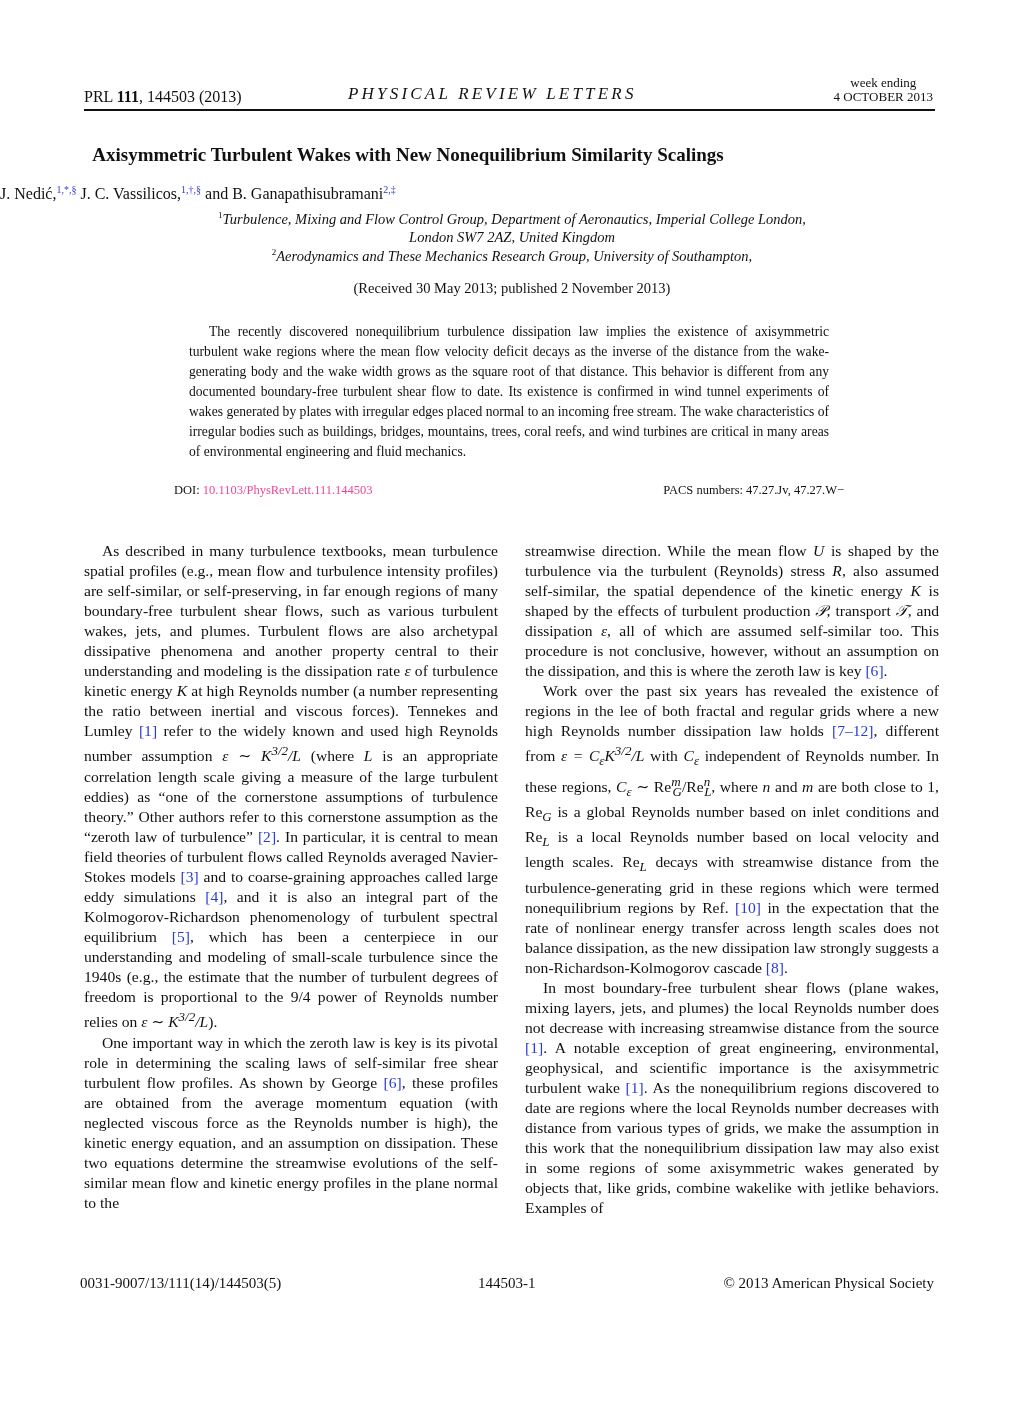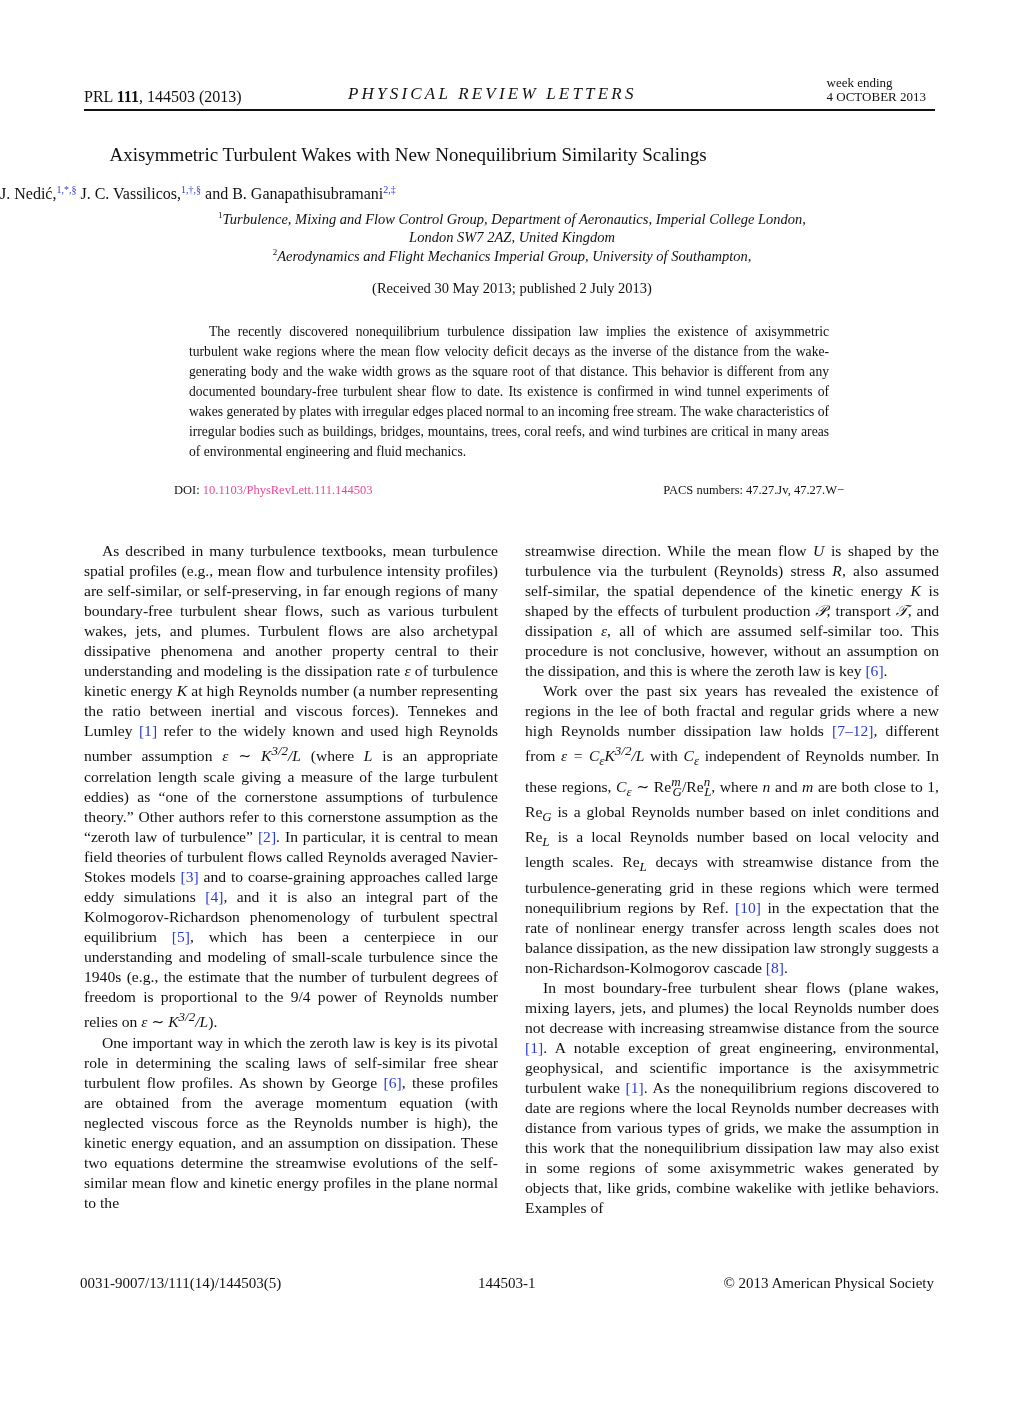--- a/index.html
+++ b/index.html
@@ -2,23 +2,23 @@
 <html><head>
 <meta charset="utf-8">
 <style>
   html, body { margin:0; padding:0; background:#ffffff; }
   body { width:1024px; height:1408px; position:relative; overflow:hidden;
          font-family:"Liberation Serif","DejaVu Serif",serif; color:#111; }
   .abs { position:absolute; }
   .hdr-left { left:84px; top:88px; font-size:16px; }
   .hdr-left b { font-weight:bold; }
   .hdr-center { left:348px; top:84px; font-size:17px; letter-spacing:3.2px;font-style:italic; }
-  .hdr-right { right:98px; top:76px; font-size:13px; text-align:left; line-height:14px; }
+  .hdr-right { right:91px; top:76px; font-size:13px; text-align:center; line-height:14px; }
   .hdr-rule { left:84px; top:109px; width:851px; height:0; border-top:2px solid #111; }
-  .title { left:0; width:816px; top:144px; text-align:center; font-size:19px; font-weight:normal; }
+  .title { left:0; width:816px; top:144px; text-align:center; font-size:19px; font-weight:bold; }
   .authors { left:0; width:1019px; top:184px; text-align:left; font-size:16px; }
   .authors sup { font-size:10px; color:#2a3bd6; vertical-align:6px; }
   .affil { left:0; width:1024px; text-align:center; font-size:14.5px; font-style:italic; line-height:18.5px; }
   .affil sup { font-size:9px; font-style:normal; }
   .received { left:0; width:1024px; top:280px; text-align:center; font-size:14.5px; }
   .abstract { left:174px; width:670px; top:307px; font-size:13.6px; line-height:20px; text-align:justify; }
   .abstract p { margin:15px; text-indent:20px; }
   .doi { left:174px; top:483px; font-size:12.5px; }
   .doi a { color:#ec4899; text-decoration:none; }
   .pacs { right:180px; top:483px; font-size:12.5px; }
@@ -48,23 +48,23 @@
 <div class="abs authors">
   <span>J. Nedić,</span><sup>1,*,§</sup>
   <span>J. C. Vassilicos,</span><sup>1,†,§</sup>
   <span>and B. Ganapathisubramani</span><sup>2,‡</sup>
 </div>
 <div class="abs affil" style="top:206px;">
   <div><sup>1</sup><span>Turbulence, Mixing and Flow Control Group, Department of Aeronautics, Imperial College London,</span></div>
   <div>London SW7 2AZ, United Kingdom</div>
 </div>
 <div class="abs affil" style="top:243px;">
-  <div><sup>2</sup><span>Aerodynamics and Flight Mechanics Imperial Group, University of Southampton,</span></div>
+  <div><sup>2</sup><span>Aerodynamics and These Mechanics Research Group, University of Southampton,</span></div>
 </div>
-<div class="abs received">(Received 30 May 2013; published 2 July 2013)</div>
+<div class="abs received">(Received 30 May 2013; published 2 November 2013)</div>
 
 <div class="abs abstract">
   <p>The recently discovered nonequilibrium turbulence dissipation law implies the existence of axisymmetric turbulent wake regions where the mean flow velocity deficit decays as the inverse of the distance from the wake-generating body and the wake width grows as the square root of that distance. This behavior is different from any documented boundary-free turbulent shear flow to date. Its existence is confirmed in wind tunnel experiments of wakes generated by plates with irregular edges placed normal to an incoming free stream. The wake characteristics of irregular bodies such as buildings, bridges, mountains, trees, coral reefs, and wind turbines are critical in many areas of environmental engineering and fluid mechanics.</p>
 </div>
 <div class="abs doi"><span>DOI: </span><a>10.1103/PhysRevLett.111.144503</a></div>
 <div class="abs pacs">PACS numbers: 47.27.Jv, 47.27.W−</div>
 
 <div class="abs col left">
   <p><span>As described in many turbulence textbooks, mean turbulence spatial profiles (e.g., mean flow and turbulence intensity profiles) are self-similar, or self-preserving, in far enough regions of many boundary-free turbulent shear flows, such as various turbulent wakes, jets, and plumes. Turbulent flows are also archetypal dissipative phenomena and another property central to their understanding and modeling is the dissipation rate </span><span class="math">ε</span><span> of turbulence kinetic energy </span><span class="math">K</span><span> at high Reynolds number (a number representing the ratio between inertial and viscous forces). Tennekes and Lumley </span><span class="ref">[1]</span><span> refer to the widely known and used high Reynolds number assumption </span><span class="math">ε ∼ K</span><sup class="math">3/2</sup><span class="math">/L</span><span> (where </span><span class="math">L</span><span> is an appropriate correlation length scale giving a measure of the large turbulent eddies) as “one of the cornerstone assumptions of turbulence theory.” Other authors refer to this cornerstone assumption as the “zeroth law of turbulence” </span><span class="ref">[2]</span><span>. In particular, it is central to mean field theories of turbulent flows called Reynolds averaged Navier-Stokes models </span><span class="ref">[3]</span><span> and to coarse-graining approaches called large eddy simulations </span><span class="ref">[4]</span><span>, and it is also an integral part of the Kolmogorov-Richardson phenomenology of turbulent spectral equilibrium </span><span class="ref">[5]</span><span>, which has been a centerpiece in our understanding and modeling of small-scale turbulence since the 1940s (e.g., the estimate that the number of turbulent degrees of freedom is proportional to the 9/4 power of Reynolds number relies on </span><span class="math">ε ∼ K</span><sup class="math">3/2</sup><span class="math">/L</span><span>).</span></p>
   <p><span>One important way in which the zeroth law is key is its pivotal role in determining the scaling laws of self-similar free shear turbulent flow profiles. As shown by George </span><span class="ref">[6]</span><span>, these profiles are obtained from the average momentum equation (with neglected viscous force as the Reynolds number is high), the kinetic energy equation, and an assumption on dissipation. These two equations determine the streamwise evolutions of the self-similar mean flow and kinetic energy profiles in the plane normal to the</span></p>

